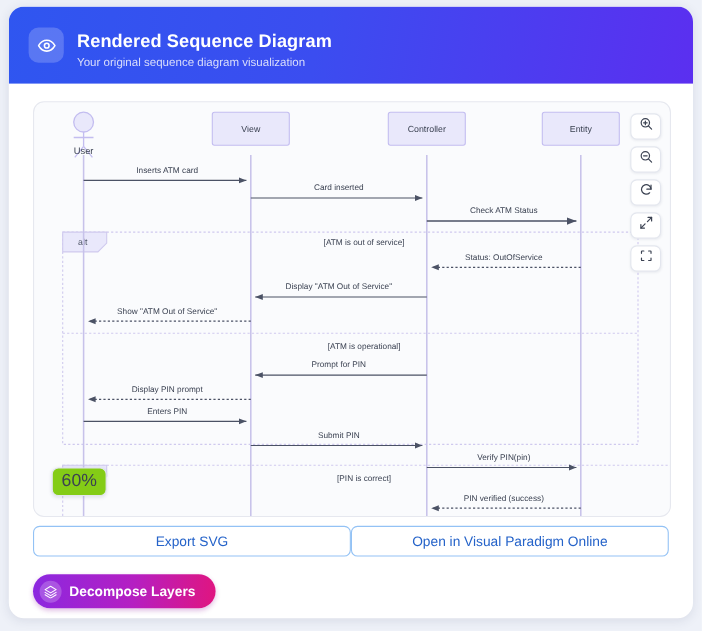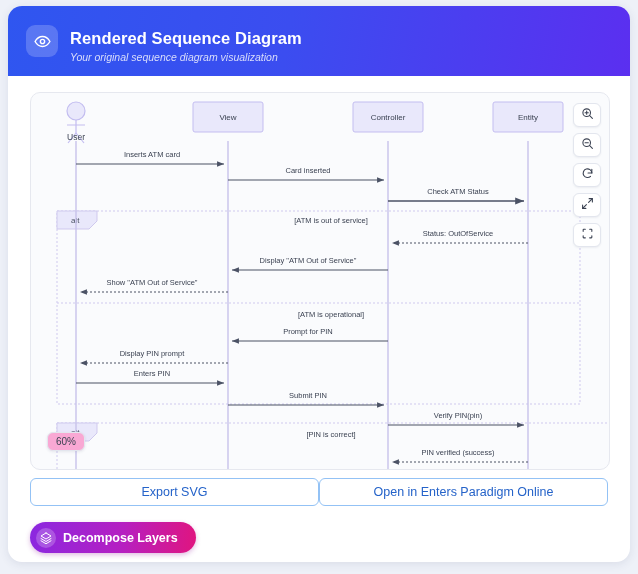--- a/index.html
+++ b/index.html
@@ -61,21 +61,20 @@
     font-size: 16.5px;
     font-weight: bold;
     line-height: 19px;
     letter-spacing: 0.1px;
   }
   .header-sub {
     color: #d9ddfb;
     font-size: 10.5px;
     line-height: 14px;
     margin-top: 2px;
-    font-style: italic;
   }
 
   
   .diagram-frame {
     position: absolute;
     left: 22px;
     top: 86px;
     width: 578px;
     height: 376px;
     background: #fafbfd;
@@ -103,25 +102,25 @@
     display: flex;
     align-items: center;
     justify-content: center;
     box-shadow: 0 1px 2px rgba(40,50,90,0.07);
     cursor: pointer;
   }
   .zoom-badge {
     position: absolute;
     left: 16px;
     bottom: 18px;
-    background: #f9a8d4;
+    background: #84cc16;
     border: 1px solid #e3e6ee;
     border-radius: 6px;
     padding: 3px 8px;
-    font-size: 10px;
+    font-size: 16px;
     color: #3b4252;
     box-shadow: 0 1px 3px rgba(40,50,90,0.10);
   }
 
   
   .action-row {
     position: absolute;
     left: 22px;
     top: 472px;
     width: 578px;
@@ -332,21 +331,21 @@
           </svg>
         </span>
       </div>
     </div>
 
     <div class="zoom-badge">60%</div>
   </div>
 
   <div class="action-row">
     <button class="outline-btn">Export SVG</button>
-    <button class="outline-btn">Open in Enters Paradigm Online</button>
+    <button class="outline-btn">Open in Visual Paradigm Online</button>
   </div>
 
   <div class="decompose-row">
     <button class="decompose-btn">
       <span class="decompose-badge">
         <svg width="12" height="12" viewBox="0 0 24 24" fill="none" stroke="#ffffff" stroke-width="2" stroke-linecap="round" stroke-linejoin="round">
           <polygon points="12 2 22 8 12 14 2 8 12 2"></polygon>
           <polyline points="2 13 12 19 22 13"></polyline>
           <polyline points="2 17.5 12 23.5 22 17.5"></polyline>
         </svg>

